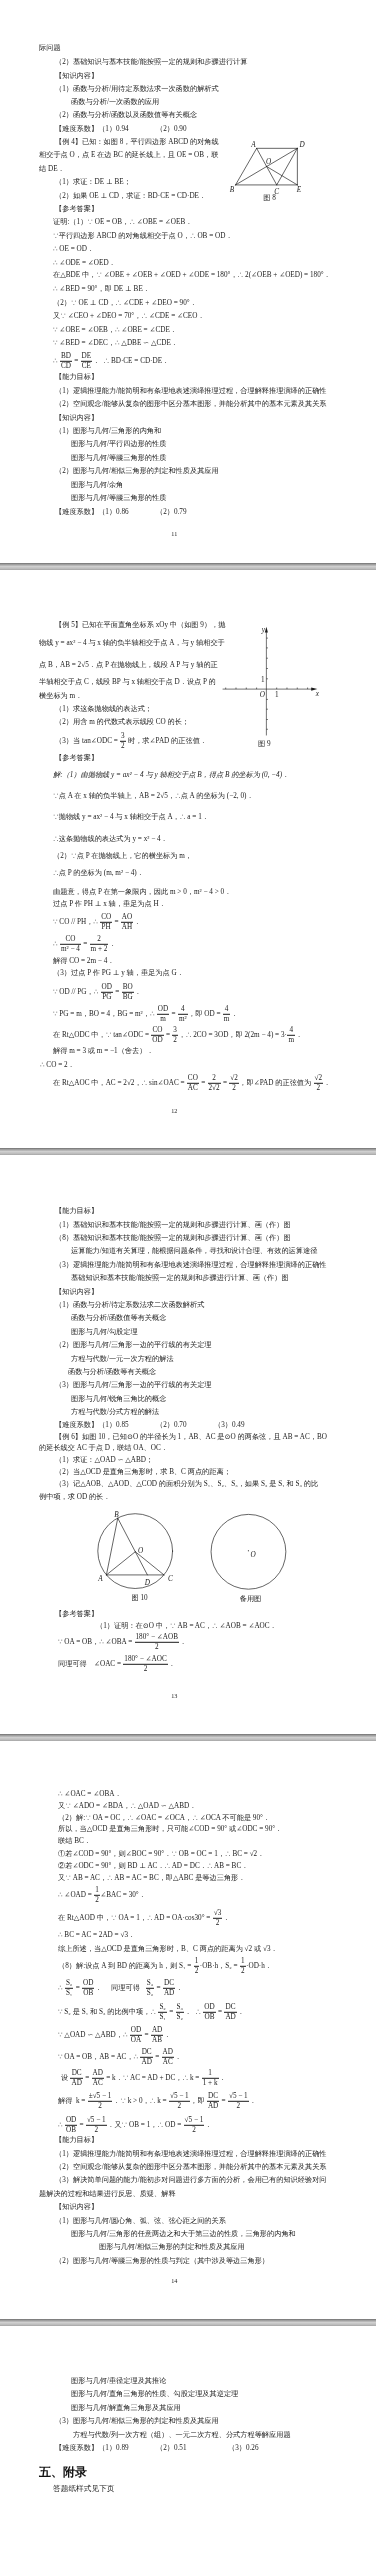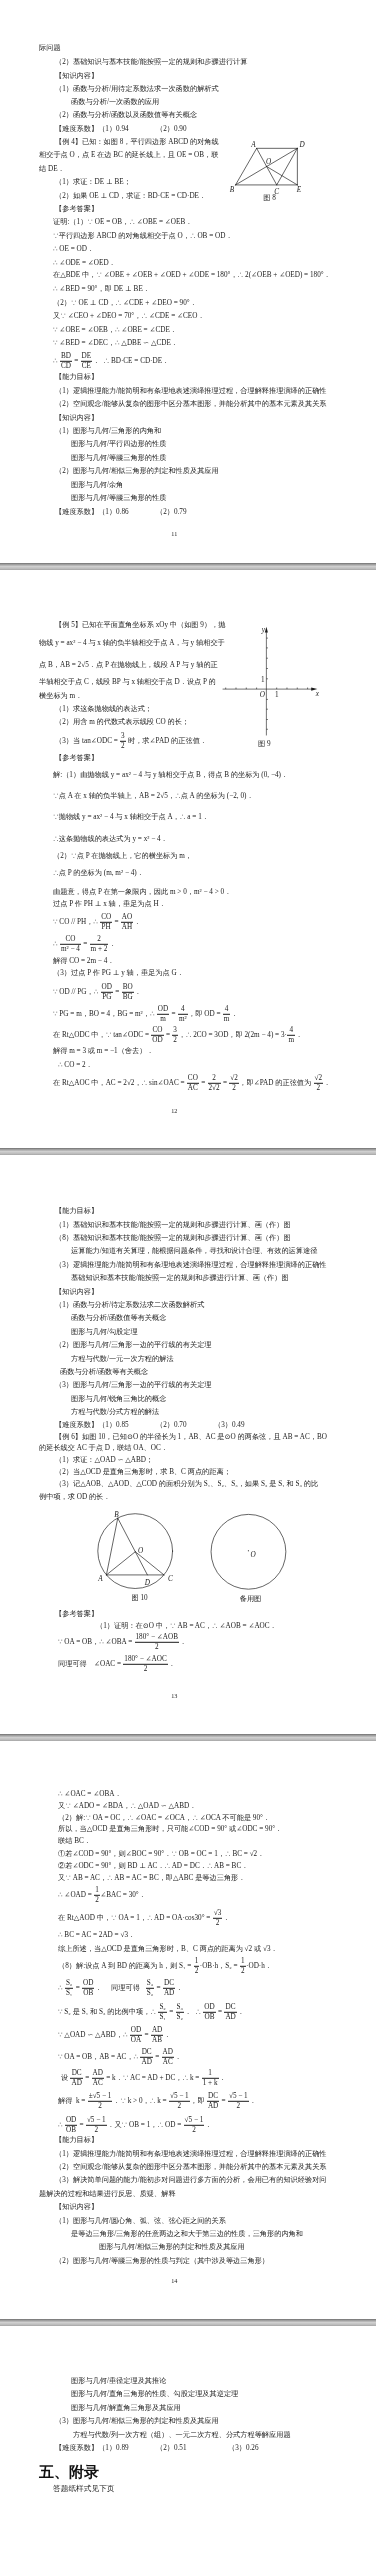--- a/index.html
+++ b/index.html
@@ -24,21 +24,21 @@
   .frac .den { display: block; padding: 0.5px 1px 0; line-height: 8.2px; }
   .pnum {
     position: absolute; left: 164px; width: 20.6px; text-align: center;
     font-size: 6.2px; line-height: 7.2px; transform: translateY(-50%);
   }
   svg.fig { position: absolute; overflow: visible; }
   svg.fig text { font-family: "Liberation Serif", "DejaVu Serif", serif; font-size: 14px; fill: #1a1a1a; }
   svg.fig text.lbl { font-style: italic; }
   .appendix-heading {
     position: absolute; left: 39px; top: 146px; transform: translateY(-50%);
-    font-family: "DejaVu Sans", sans-serif; font-weight: bold; font-size: 15px; color: #111;
+    font-family: "DejaVu Sans", sans-serif; font-weight: bold; font-size: 12px; color: #111;
   }
   .appendix-note {
     position: absolute; left: 53px; top: 163px; transform: translateY(-50%);
     font-size: 7.7px; color: #1a1a1a;
   }
 </style>
 </head>
 <body>
 
 <div id="doc">
@@ -111,37 +111,37 @@
     <div class="lines">
         <div class="line" style="top: 56px; left: 55px;">【例 5】已知在平面直角坐标系 xOy 中（如图 9），抛</div>
         <div class="line" style="top: 74px; left: 39px;">物线 y = ax² − 4 与 x 轴的负半轴相交于点 A，与 y 轴相交于</div>
         <div class="line" style="top: 96px; left: 39px;">点 B，AB = 2√5．点 P 在抛物线上，线段 A P 与 y 轴的正</div>
         <div class="line" style="top: 113px; left: 39px;">半轴相交于点 C，线段 BP 与 x 轴相交于点 D．设点 P 的</div>
         <div class="line" style="top: 127px; left: 39px;">横坐标为 m．</div>
         <div class="line" style="top: 140px; left: 55px;">（1）求这条抛物线的表达式；</div>
         <div class="line" style="top: 153px; left: 55px;">（2）用含 m 的代数式表示线段 CO 的长；</div>
         <div class="line" style="top: 171px; left: 55px;"><span class="seg">（3）当 tan∠ODC = </span><span class="frac"><span class="num">3</span><span class="den">2</span></span><span class="seg"> 时，求∠PAD 的正弦值．</span></div>
         <div class="line" style="top: 189px; left: 55px;">【参考答案】</div>
-        <div class="line" style="top: 206px; left: 53px;">解:（1）由抛物线 y = ax² − 4 与 y 轴相交于点 B，得点 B 的坐标为 (0, −4)．</div>
+        <div class="line" style="top: 206px; left: 53px; font-style: italic;">解:（1）由抛物线 y = ax² − 4 与 y 轴相交于点 B，得点 B 的坐标为 (0, −4)．</div>
         <div class="line" style="top: 227px; left: 53px;">∵点 A 在 x 轴的负半轴上，AB = 2√5，∴点 A 的坐标为 (−2, 0)．</div>
         <div class="line" style="top: 248px; left: 53px;">∵抛物线 y = ax² − 4 与 x 轴相交于点 A，∴ a = 1．</div>
         <div class="line" style="top: 270px; left: 53px;">∴这条抛物线的表达式为 y = x² − 4．</div>
         <div class="line" style="top: 287px; left: 53px;">（2）∵点 P 在抛物线上，它的横坐标为 m，</div>
         <div class="line" style="top: 304px; left: 53px;">∴点 P 的坐标为 (m, m² − 4)．</div>
         <div class="line" style="top: 323px; left: 53px;">由题意，得点 P 在第一象限内，因此 m &gt; 0，m² − 4 &gt; 0．</div>
         <div class="line" style="top: 335px; left: 53px;">过点 P 作 PH ⊥ x 轴，垂足为点 H．</div>
         <div class="line" style="top: 352px; left: 53px;"><span class="seg">∵ CO // PH，∴ </span><span class="frac"><span class="num">CO</span><span class="den">PH</span></span><span class="seg"> = </span><span class="frac"><span class="num">AO</span><span class="den">AH</span></span><span class="seg">．</span></div>
         <div class="line" style="top: 374px; left: 53px;"><span class="seg">∴ </span><span class="frac"><span class="num">CO</span><span class="den">m² − 4</span></span><span class="seg"> = </span><span class="frac"><span class="num">2</span><span class="den">m + 2</span></span><span class="seg">．</span></div>
         <div class="line" style="top: 392px; left: 53px;">解得 CO = 2m − 4．</div>
         <div class="line" style="top: 404px; left: 53px;">（3）过点 P 作 PG ⊥ y 轴，垂足为点 G．</div>
         <div class="line" style="top: 422px; left: 53px;"><span class="seg">∵ OD // PG，∴ </span><span class="frac"><span class="num">OD</span><span class="den">PG</span></span><span class="seg"> = </span><span class="frac"><span class="num">BO</span><span class="den">BG</span></span><span class="seg">．</span></div>
         <div class="line" style="top: 444px; left: 53px;"><span class="seg">∵ PG = m，BO = 4，BG = m²，∴ </span><span class="frac"><span class="num">OD</span><span class="den">m</span></span><span class="seg"> = </span><span class="frac"><span class="num">4</span><span class="den">m²</span></span><span class="seg">，即 OD = </span><span class="frac"><span class="num">4</span><span class="den">m</span></span><span class="seg">．</span></div>
         <div class="line" style="top: 465px; left: 53px;"><span class="seg">在 Rt△ODC 中，∵ tan∠ODC = </span><span class="frac"><span class="num">CO</span><span class="den">OD</span></span><span class="seg"> = </span><span class="frac"><span class="num">3</span><span class="den">2</span></span><span class="seg">，∴ 2CO = 3OD，即 2(2m − 4) = 3·</span><span class="frac"><span class="num">4</span><span class="den">m</span></span><span class="seg">．</span></div>
         <div class="line" style="top: 482px; left: 53px;">解得 m = 3 或 m = −1（舍去）．</div>
-        <div class="line" style="top: 496px; left: 58px;">∴ CO = 2．</div>
+        <div class="line" style="top: 496px; left: 40px;">∴ CO = 2．</div>
         <div class="line" style="top: 513px; left: 53px;"><span class="seg">在 Rt△AOC 中，AC = 2√2，∴ sin∠OAC = </span><span class="frac"><span class="num">CO</span><span class="den">AC</span></span><span class="seg"> = </span><span class="frac"><span class="num">2</span><span class="den">2√2</span></span><span class="seg"> = </span><span class="frac"><span class="num">√2</span><span class="den">2</span></span><span class="seg">，即∠PAD 的正弦值为 </span><span class="frac"><span class="num">√2</span><span class="den">2</span></span><span class="seg">．</span></div>
       </div>
 
     <svg class="fig" style="left:219px;top:51px;" width="103" height="129" viewBox="425 1205 200 250">
       <g stroke="#1a1a1a" stroke-width="1.2" fill="none">
         <line x1="517" y1="1427" x2="517" y2="1224"></line>
         <line x1="432" y1="1337" x2="608" y2="1337"></line>
         <g>
           <line x1="438" y1="1337" x2="438" y2="1334"></line>
             <line x1="458" y1="1337" x2="458" y2="1334"></line>
@@ -186,21 +186,21 @@
         <div class="line" style="top: 83px; left: 55px;">（8）基础知识和基本技能/能按照一定的规则和步骤进行计算、画（作）图</div>
         <div class="line" style="top: 96px; left: 71px;">运算能力/知道有关算理，能根据问题条件，寻找和设计合理、有效的运算途径</div>
         <div class="line" style="top: 110px; left: 55px;">（3）逻辑推理能力/能简明和有条理地表述演绎推理过程，合理解释推理演绎的正确性</div>
         <div class="line" style="top: 123px; left: 71px;">基础知识和基本技能/能按照一定的规则和步骤进行计算、画（作）图</div>
         <div class="line" style="top: 137px; left: 55px;">【知识内容】</div>
         <div class="line" style="top: 150px; left: 55px;">（1）函数与分析/待定系数法求二次函数解析式</div>
         <div class="line" style="top: 163px; left: 71px;">函数与分析/函数值等有关概念</div>
         <div class="line" style="top: 177px; left: 71px;">图形与几何/勾股定理</div>
         <div class="line" style="top: 190px; left: 55px;">（2）图形与几何/三角形一边的平行线的有关定理</div>
         <div class="line" style="top: 204px; left: 71px;">方程与代数/一元一次方程的解法</div>
-        <div class="line" style="top: 217px; left: 60px;">函数与分析/函数等有关概念</div>
+        <div class="line" style="top: 217px; left: 68px;">函数与分析/函数等有关概念</div>
         <div class="line" style="top: 230px; left: 55px;">（3）图形与几何/三角形一边的平行线的有关定理</div>
         <div class="line" style="top: 244px; left: 71px;">图形与几何/锐角三角比的概念</div>
         <div class="line" style="top: 257px; left: 71px;">方程与代数/分式方程的解法</div>
         <div class="line tabbed" style="top: 270px; left: 55px;"><span class="tab" style="left: 0px;">【难度系数】（1）0.85</span><span class="tab" style="left: 101px;">（2）0.70</span><span class="tab" style="left: 159px;">（3）0.49</span></div>
         <div class="line" style="top: 282px; left: 55px;">【例 6】如图 10，已知⊙O 的半径长为 1，AB、AC 是⊙O 的两条弦，且 AB = AC，BO</div>
         <div class="line" style="top: 293px; left: 39px;">的延长线交 AC 于点 D，联结 OA、OC．</div>
         <div class="line" style="top: 305px; left: 55px;">（1）求证：△OAD ∽ △ABD；</div>
         <div class="line" style="top: 317px; left: 55px;">（2）当△OCD 是直角三角形时，求 B、C 两点的距离；</div>
         <div class="line" style="top: 329px; left: 55px;">（3）记△AOB、△AOD、△COD 的面积分别为 S₁、S₂、S₃，如果 S₂ 是 S₁ 和 S₃ 的比</div>
         <div class="line" style="top: 342px; left: 39px;">例中项，求 OD 的长．</div>
@@ -261,21 +261,21 @@
         <div class="line" style="top: 337px; left: 61px;"><span class="seg">设 </span><span class="frac"><span class="num">DC</span><span class="den">AD</span></span><span class="seg"> = </span><span class="frac"><span class="num">AD</span><span class="den">AC</span></span><span class="seg"> = k．∵ AC = AD + DC，∴ k = </span><span class="frac"><span class="num">1</span><span class="den">1 + k</span></span><span class="seg">．</span></div>
         <div class="line" style="top: 360px; left: 58px;"><span class="seg">解得  k = </span><span class="frac"><span class="num">±√5 − 1</span><span class="den">2</span></span><span class="seg">．∵ k &gt; 0，∴ k = </span><span class="frac"><span class="num">√5 − 1</span><span class="den">2</span></span><span class="seg">，即 </span><span class="frac"><span class="num">DC</span><span class="den">AD</span></span><span class="seg"> = </span><span class="frac"><span class="num">√5 − 1</span><span class="den">2</span></span><span class="seg">．</span></div>
         <div class="line" style="top: 384px; left: 58px;"><span class="seg">∴ </span><span class="frac"><span class="num">OD</span><span class="den">OB</span></span><span class="seg"> = </span><span class="frac"><span class="num">√5 − 1</span><span class="den">2</span></span><span class="seg">．又∵ OB = 1，∴ OD = </span><span class="frac"><span class="num">√5 − 1</span><span class="den">2</span></span><span class="seg">．</span></div>
         <div class="line" style="top: 400px; left: 55px;">【能力目标】</div>
         <div class="line" style="top: 414px; left: 55px;">（1）逻辑推理能力/能简明和有条理地表述演绎推理过程，合理解释推理演绎的正确性</div>
         <div class="line" style="top: 427px; left: 55px;">（2）空间观念/能够从复杂的图形中区分基本图形，并能分析其中的基本元素及其关系</div>
         <div class="line" style="top: 440px; left: 55px;">（3）解决简单问题的能力/能初步对问题进行多方面的分析，会用已有的知识经验对问</div>
         <div class="line" style="top: 454px; left: 39px;">题解决的过程和结果进行反思、质疑、解释</div>
         <div class="line" style="top: 467px; left: 55px;">【知识内容】</div>
         <div class="line" style="top: 481px; left: 55px;">（1）图形与几何/圆心角、弧、弦、弦心距之间的关系</div>
-        <div class="line" style="top: 494px; left: 71px;">是等边三角形/三角形的任意两边之和大于第三边的性质，三角形的内角和</div>
+        <div class="line" style="top: 494px; left: 71px;">图形与几何/三角形的任意两边之和大于第三边的性质，三角形的内角和</div>
         <div class="line" style="top: 507px; left: 71px; padding-left: 28px;">图形与几何/相似三角形的判定和性质及其应用</div>
         <div class="line" style="top: 521px; left: 55px;">（2）图形与几何/等腰三角形的性质与判定（其中涉及等边三角形）</div>
       </div>
     <div class="pnum" style="top:540px;">14</div>
   </div>
 
   <div class="sep" style="top:2319px;"></div>
 
   <div class="page" style="top:2326px;height:369px;">
     <div class="lines">

